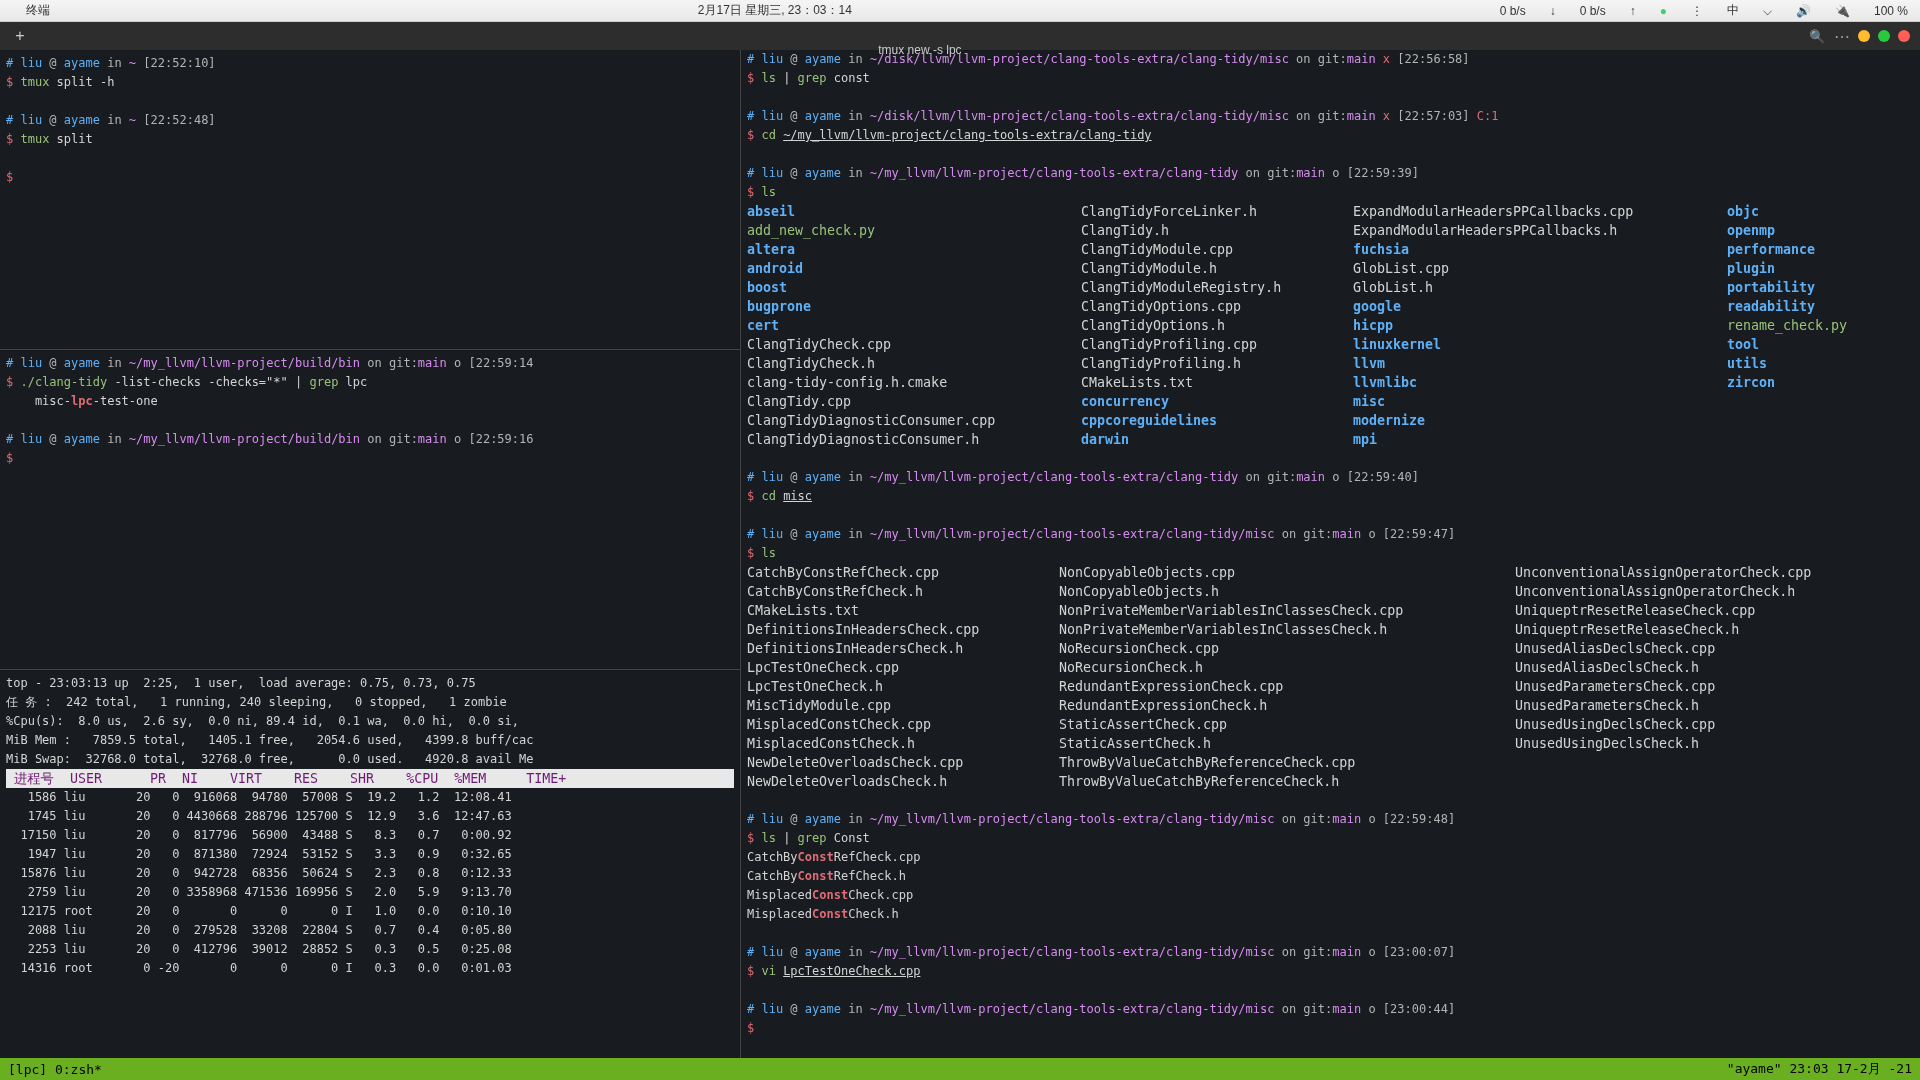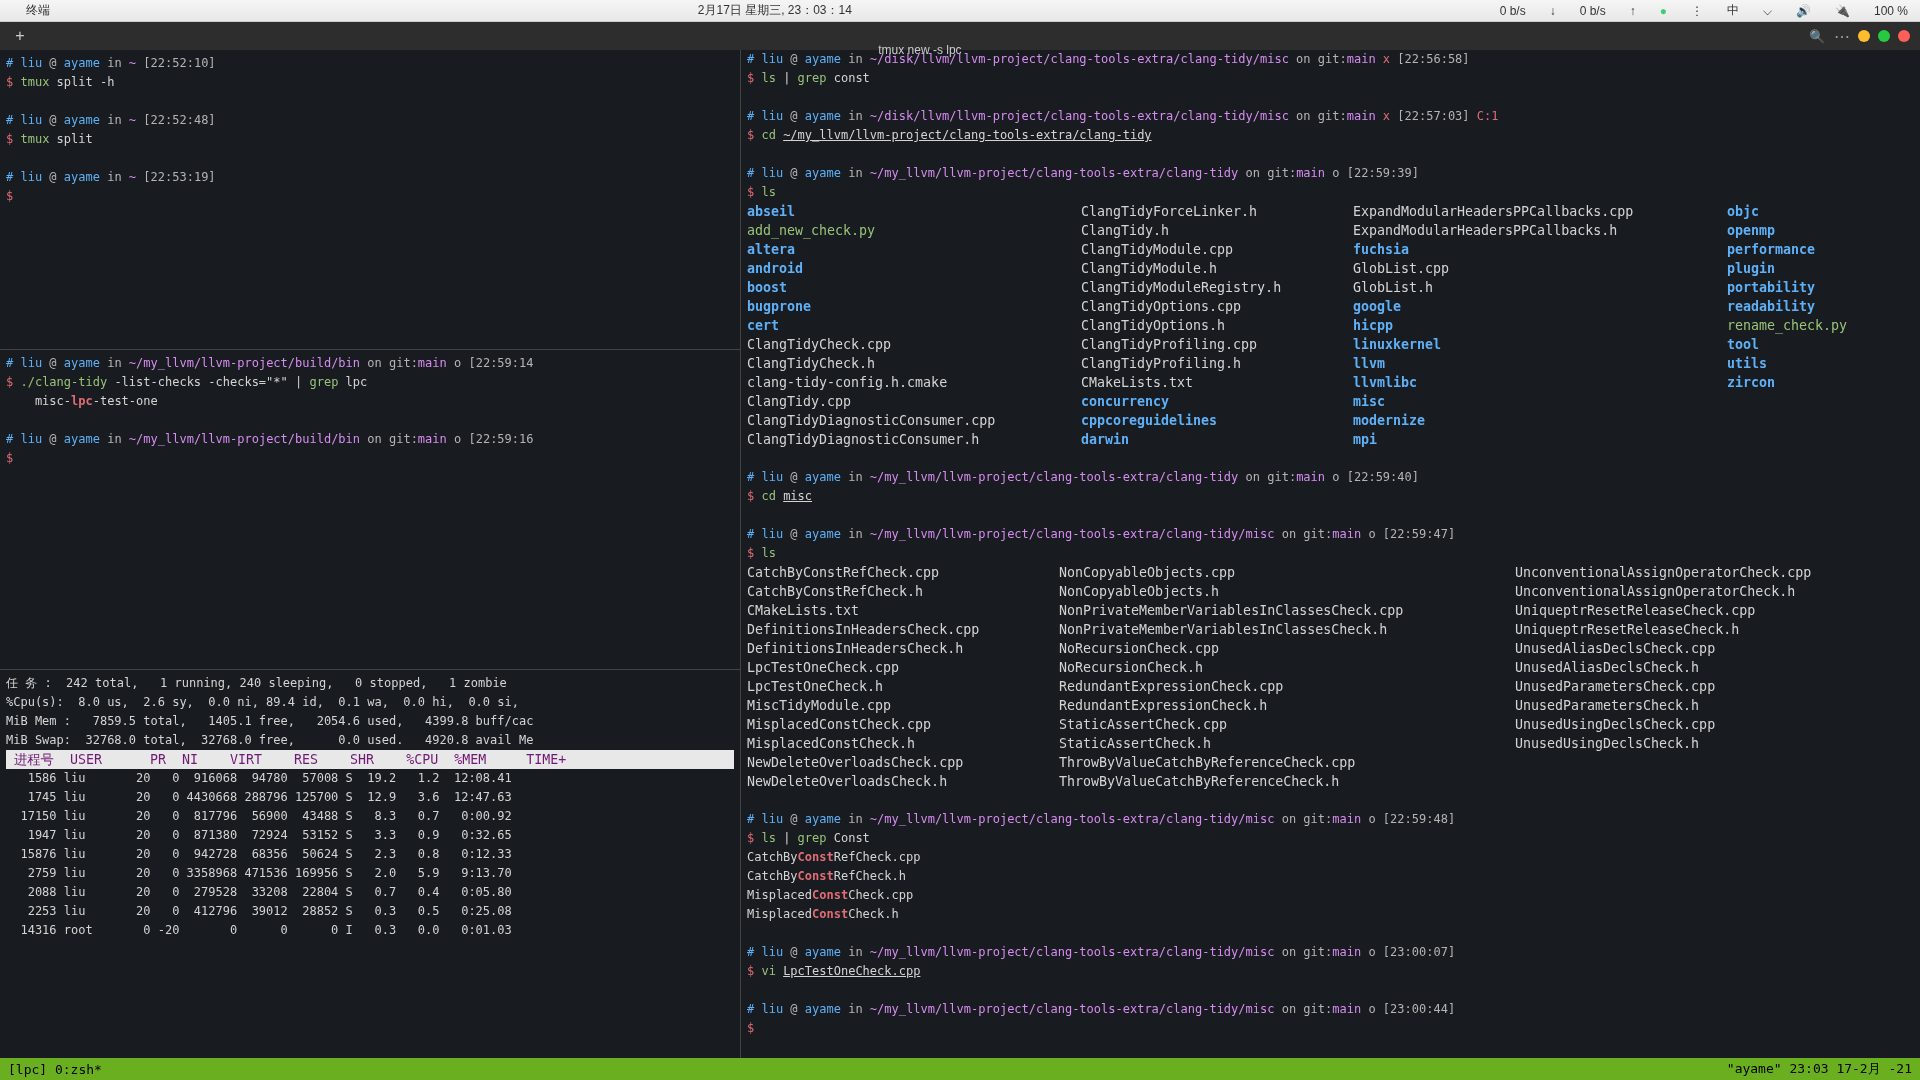--- a/index.html
+++ b/index.html
@@ -108,43 +108,44 @@
 
 <div class="terminal-area">
   <div class="left-panes">
     <div class="pane-top" id="pane-left-top" style="height: 300px;">
         <div class="line"><span class="hash"># </span><span class="user">liu</span><span class="at"> @ </span><span class="host">ayame</span><span class="inword"> in </span><span class="path">~</span> <span class="ts">[22:52:10]</span></div>
         <div class="line"><span class="dollar">$ </span><span class="cmd-green">tmux</span><span class="cmd"> split -h</span></div>
         <div class="line"> </div>
         <div class="line"><span class="hash"># </span><span class="user">liu</span><span class="at"> @ </span><span class="host">ayame</span><span class="inword"> in </span><span class="path">~</span> <span class="ts">[22:52:48]</span></div>
         <div class="line"><span class="dollar">$ </span><span class="cmd-green">tmux</span><span class="cmd"> split</span></div>
         <div class="line"> </div>
-        <div class="line"><span class="hash"># </span><span class="user">liu</span><span class="at"> @ </span><span class="host">ayame</span><span class="inword"> in </span><span class="path">~</span> <span class="ts">[22:53:19]</span></div>
         <div class="line"><span class="dollar">$</span></div>
       </div>
     <div class="pane-mid" id="pane-left-mid" style="height: 320px;">
         <div class="line"><span class="hash"># </span><span class="user">liu</span><span class="at"> @ </span><span class="host">ayame</span><span class="inword"> in </span><span class="path">~/my_llvm/llvm-project/build/bin</span><span class="on"> on </span><span class="git">git:</span><span class="branch">main</span> <span class="o">o</span> <span class="ts">[22:59:14</span></div>
         <div class="line"><span class="dollar">$ </span><span class="cmd-green">./clang-tidy</span><span class="cmd"> -list-checks -checks="*" | </span><span class="cmd-green">grep</span><span class="cmd"> lpc</span></div>
         <div class="line">    misc-<span class="hlred">lpc</span>-test-one</div>
         <div class="line"> </div>
         <div class="line"><span class="hash"># </span><span class="user">liu</span><span class="at"> @ </span><span class="host">ayame</span><span class="inword"> in </span><span class="path">~/my_llvm/llvm-project/build/bin</span><span class="on"> on </span><span class="git">git:</span><span class="branch">main</span> <span class="o">o</span> <span class="ts">[22:59:16</span></div>
         <div class="line"><span class="dollar">$</span></div>
       </div>
     <div class="pane-bot" id="pane-left-bot">
+        <div class="line top-header">top - 23:03:13 up  2:25,  1 user,  load average: 0.75, 0.73, 0.75</div>
         <div class="line top-header">任 务 :  242 total,   1 running, 240 sleeping,   0 stopped,   1 zombie</div>
         <div class="line top-header">%Cpu(s):  8.0 us,  2.6 sy,  0.0 ni, 89.4 id,  0.1 wa,  0.0 hi,  0.0 si,</div>
         <div class="line top-header">MiB Mem :   7859.5 total,   1405.1 free,   2054.6 used,   4399.8 buff/cac</div>
         <div class="line top-header">MiB Swap:  32768.0 total,  32768.0 free,      0.0 used.   4920.8 avail Me</div>
         <div class="top-table"><div class="top-head-row"> 进程号  USER      PR  NI    VIRT    RES    SHR    %CPU  %MEM     TIME+</div></div>
         <div class="line">   1586 liu       20   0  916068  94780  57008 S  19.2   1.2  12:08.41</div>
         <div class="line">   1745 liu       20   0 4430668 288796 125700 S  12.9   3.6  12:47.63</div>
         <div class="line">  17150 liu       20   0  817796  56900  43488 S   8.3   0.7   0:00.92</div>
         <div class="line">   1947 liu       20   0  871380  72924  53152 S   3.3   0.9   0:32.65</div>
         <div class="line">  15876 liu       20   0  942728  68356  50624 S   2.3   0.8   0:12.33</div>
         <div class="line">   2759 liu       20   0 3358968 471536 169956 S   2.0   5.9   9:13.70</div>
+        <div class="line">  12175 root      20   0       0      0      0 I   1.0   0.0   0:10.10</div>
         <div class="line">   2088 liu       20   0  279528  33208  22804 S   0.7   0.4   0:05.80</div>
         <div class="line">   2253 liu       20   0  412796  39012  28852 S   0.3   0.5   0:25.08</div>
         <div class="line">  14316 root       0 -20       0      0      0 I   0.3   0.0   0:01.03</div>
       </div>
   </div>
   <div class="right-pane" id="pane-right">
       <div class="line"><span class="hash"># </span><span class="user">liu</span><span class="at"> @ </span><span class="host">ayame</span><span class="inword"> in </span><span class="path">~/disk/llvm/llvm-project/clang-tools-extra/clang-tidy/misc</span><span class="on"> on </span><span class="git">git:</span><span class="branch">main</span> <span class="x">x</span> <span class="ts">[22:56:58]</span></div>
       <div class="line"><span class="dollar">$ </span><span class="cmd-green">ls</span><span class="cmd"> | </span><span class="cmd-green">grep</span><span class="cmd"> const</span></div>
       <div class="line"> </div>
       <div class="line"><span class="hash"># </span><span class="user">liu</span><span class="at"> @ </span><span class="host">ayame</span><span class="inword"> in </span><span class="path">~/disk/llvm/llvm-project/clang-tools-extra/clang-tidy/misc</span><span class="on"> on </span><span class="git">git:</span><span class="branch">main</span> <span class="x">x</span> <span class="ts">[22:57:03]</span><span class="x"> C:1</span></div>

